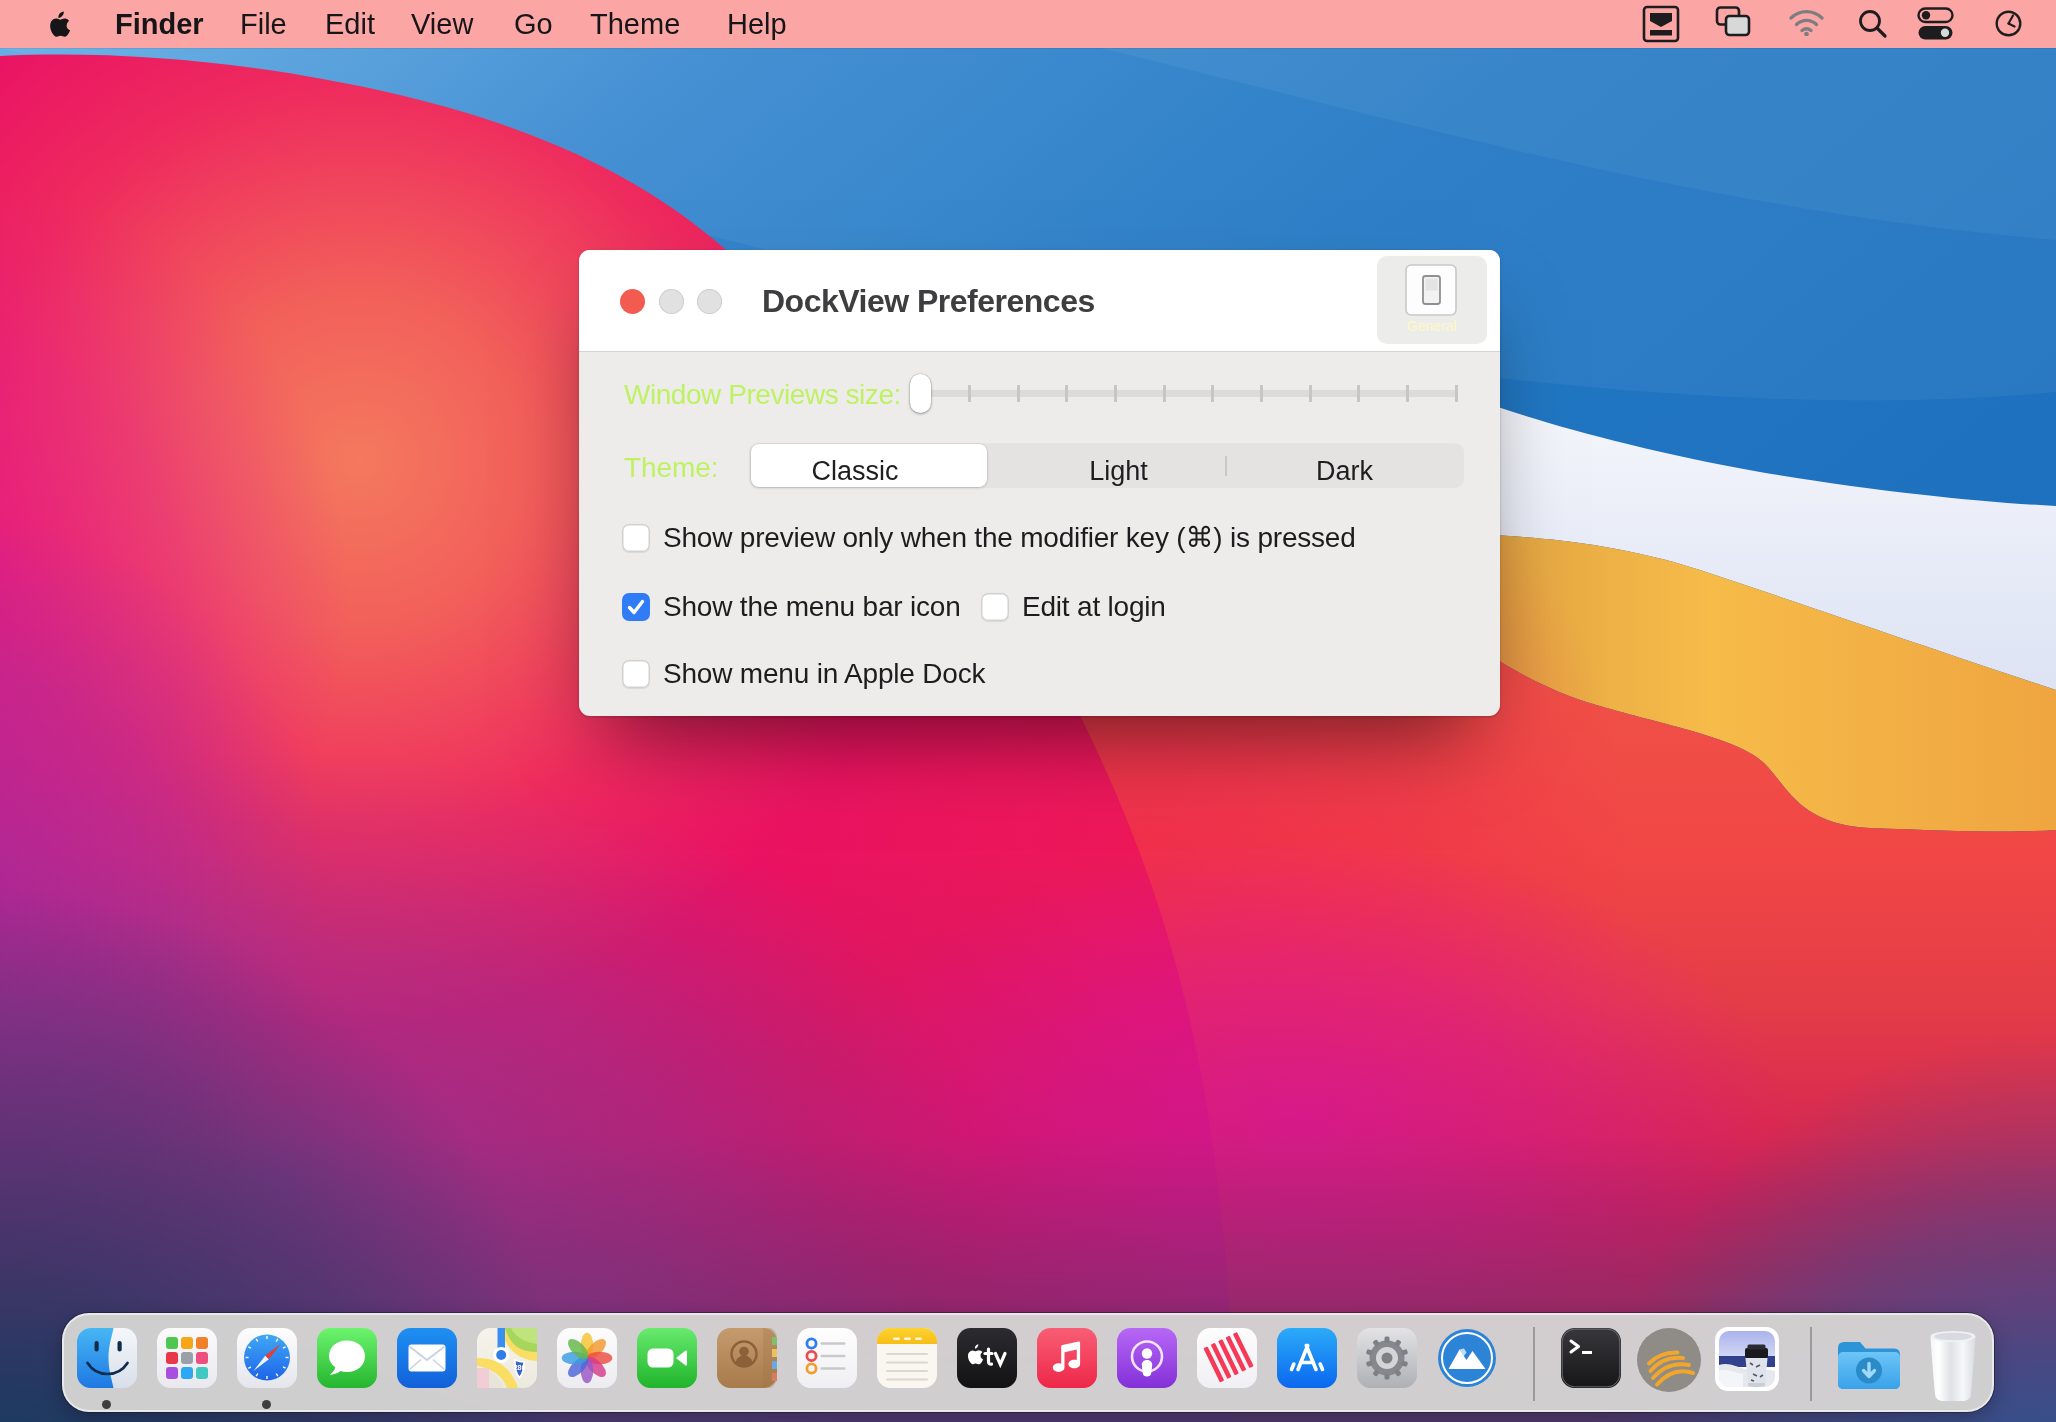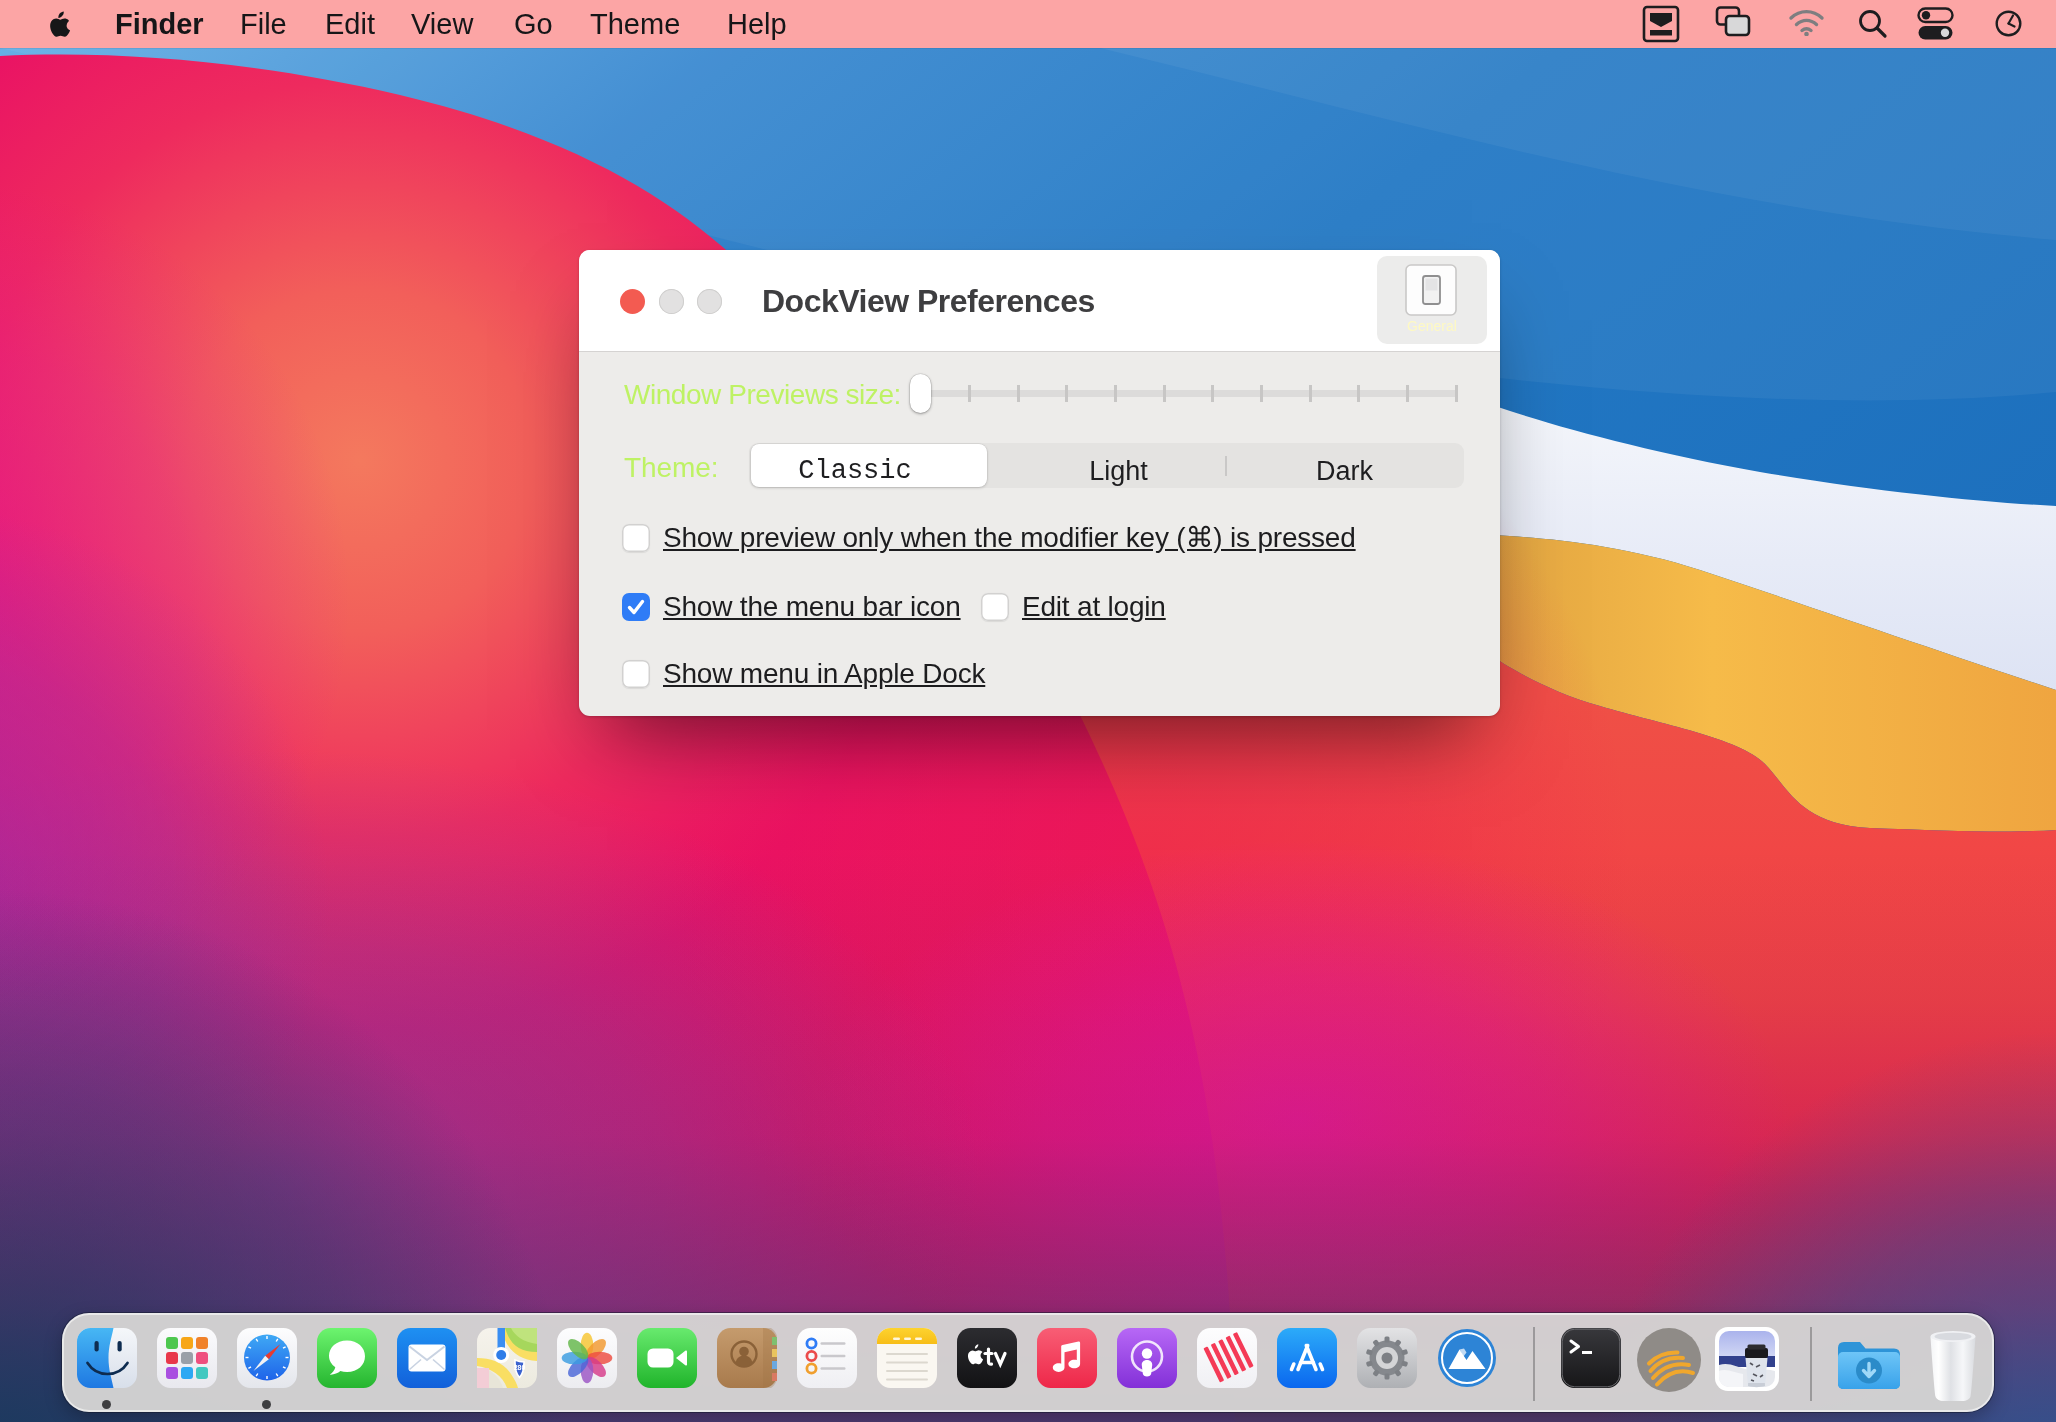--- a/index.html
+++ b/index.html
@@ -28,21 +28,21 @@
   
   #seg{position:absolute;left:749px;top:443px;width:715px;height:45px;background:#e4e3e1;border-radius:9px;z-index:22;}
   #segsel{position:absolute;left:751px;top:444px;width:236px;height:43px;background:#ffffff;border-radius:8px;
     box-shadow:0 1px 3px rgba(0,0,0,0.18),0 0 0 0.5px rgba(0,0,0,0.08);z-index:23;}
   .segtxt{position:absolute;top:454px;font-size:27px;line-height:34px;color:#1e1e20;z-index:24;}
   #segdiv{position:absolute;left:1225px;top:456px;width:2px;height:20px;background:#c9c8c7;z-index:23;}
   
   .cb{position:absolute;width:28px;height:28px;border-radius:7px;background:#ffffff;
     box-shadow:inset 0 0 0 1.5px #d2d1d0, 0 0.5px 1px rgba(0,0,0,0.08);z-index:22;}
   .cbc{position:absolute;width:28px;height:28px;border-radius:7px;background:#2f7cf6;z-index:22;}
-  .cbtext{position:absolute;font-size:28px;line-height:34px;color:#1d1d1f;z-index:22;letter-spacing:-0.2px;text-decoration:underline;}
+  .cbtext{position:absolute;font-size:28px;line-height:34px;color:#1d1d1f;z-index:22;letter-spacing:-0.2px;}
   
   #dock{position:absolute;left:62px;top:1313px;width:1932px;height:99px;background:rgba(213,212,211,0.96);
     border-radius:27px;border:2px solid rgba(255,255,255,0.55);box-shadow:0 0 0 1px rgba(20,25,45,0.55), 0 6px 18px rgba(0,0,0,0.25);z-index:25;}
   .dsep{position:absolute;top:1327px;width:2px;height:74px;background:rgba(90,90,90,0.45);z-index:26;}
   .ddot{position:absolute;top:1400px;width:9px;height:9px;border-radius:50%;background:#3e3e40;z-index:26;}
 </style>
 </head>
 <body>
 <svg id="wall" width="2056" height="1422" viewBox="0 0 2056 1422" xmlns="http://www.w3.org/2000/svg">
   <defs>
@@ -220,21 +220,21 @@
 <div class="tick" style="left:1260px"></div>
 <div class="tick" style="left:1309px"></div>
 <div class="tick" style="left:1357px"></div>
 <div class="tick" style="left:1406px"></div>
 <div class="tick" style="left:1455px"></div>
 <div id="thumb"></div>
 
 <div class="wlabel" style="left:624px;top:451px">Theme:</div>
 <div id="seg"></div>
 <div id="segsel"></div>
-<div class="segtxt" style="left:751px;width:208px;text-align:center;font-family:Liberation Mono, monospace;">Classic</div>
+<div class="segtxt" style="left:751px;width:208px;text-align:center;">Classic</div>
 <div class="segtxt" style="left:988px;width:237px;text-align:center;padding-left:24px;">Light</div>
 <div class="segtxt" style="left:1226px;width:237px;text-align:center;">Dark</div>
 <div id="segdiv"></div>
 
 <div class="cb" style="left:622px;top:524px"></div>
 <div class="cbtext" style="left:663px;top:521px">Show preview only when the modifier key (⌘) is pressed</div>
 <div class="cbc" style="left:622px;top:593px">
   <svg width="28" height="28" viewBox="0 0 28 28">
       <path d="M7.5 14.5 L12 19.5 L20.5 8.5" fill="none" stroke="#ffffff" stroke-width="3.4" stroke-linecap="round" stroke-linejoin="round"></path>
     </svg>

